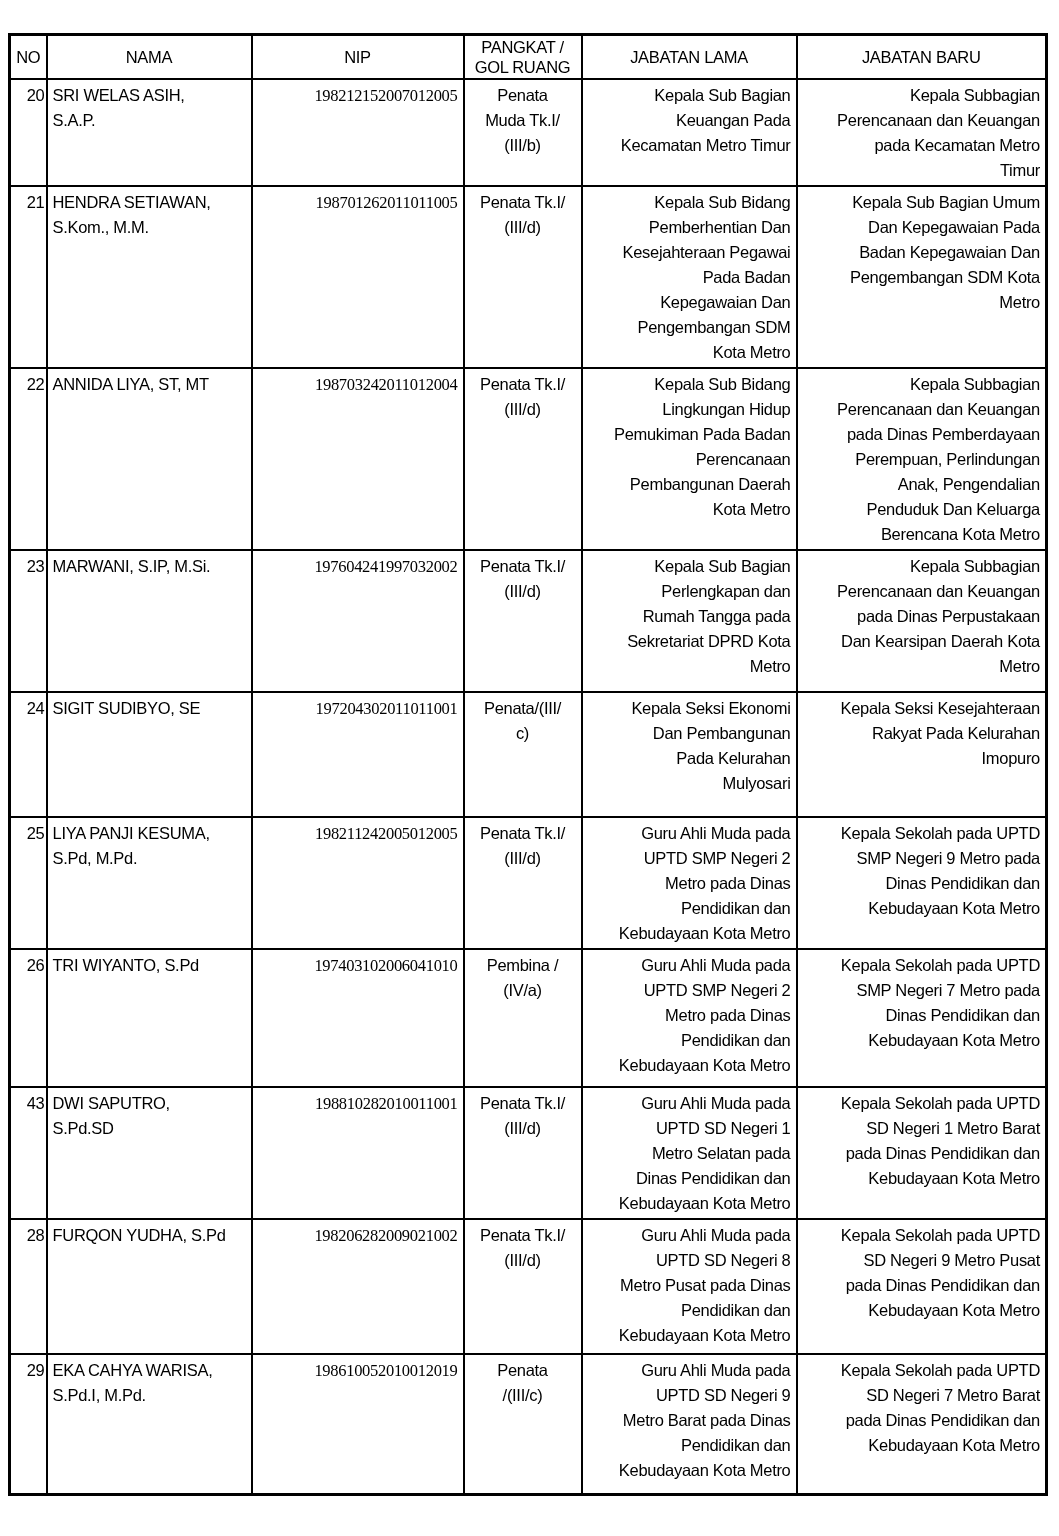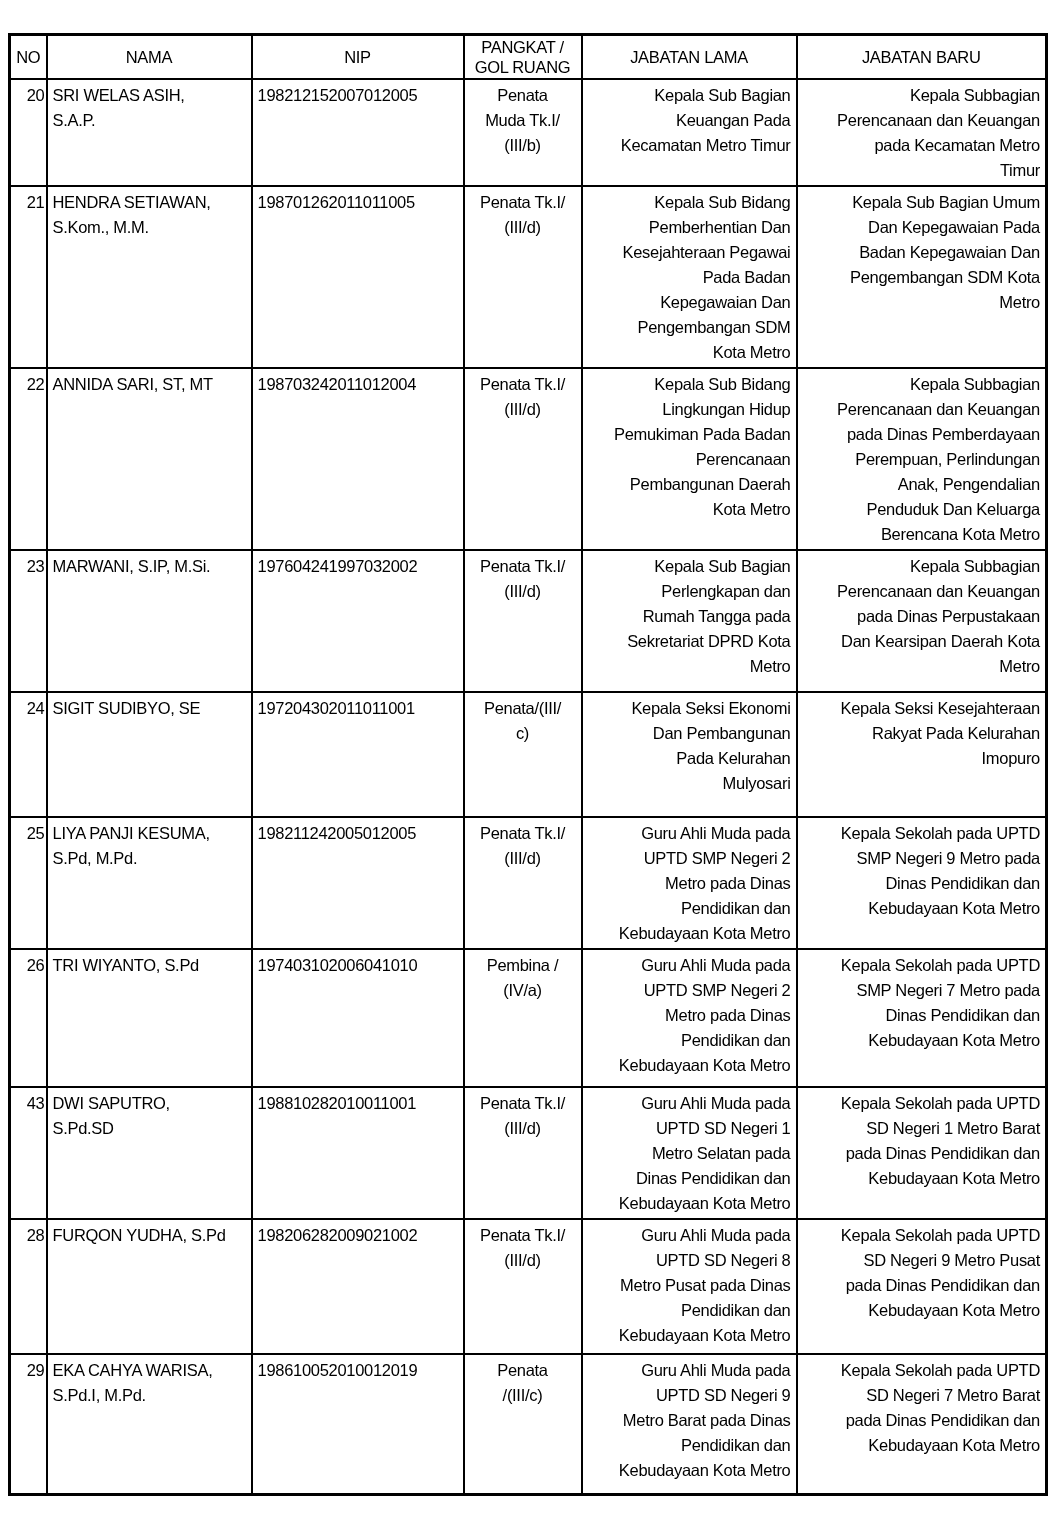--- a/index.html
+++ b/index.html
@@ -46,21 +46,21 @@
   }
   
   tbody td {
     vertical-align: top;
     line-height: 25px;
     padding: 3px 5px 2px 5px;
     white-space: pre-line;
   }
   td.c-no      { text-align: right; padding-left: 1px; padding-right: 1px; }
   td.c-nama    { text-align: left; }
-  td.c-nip     { text-align: left; }
+  td.c-nip     { text-align: right; font-family: Liberation Serif, serif; }
   td.c-pangkat { text-align: center; padding-left: 2px; padding-right: 2px; }
   td.c-lama    { text-align: right; }
   td.c-baru    { text-align: right; }
   
   tbody tr:nth-child(1)  { height: 107px; }
   tbody tr:nth-child(2)  { height: 173px; }
   tbody tr:nth-child(3)  { height: 179px; }
   tbody tr:nth-child(4)  { height: 142px; }
   tbody tr:nth-child(5)  { height: 125px; }
   tbody tr:nth-child(6)  { height: 110px; }
@@ -125,21 +125,21 @@
 Pengembangan SDM
 Kota Metro</td>
         <td class="c-baru">Kepala Sub Bagian Umum
 Dan Kepegawaian Pada
 Badan Kepegawaian Dan
 Pengembangan SDM Kota
 Metro</td>
       </tr>
       <tr>
         <td class="c-no">22</td>
-        <td class="c-nama">ANNIDA SARI, ST, MT</td>
+        <td class="c-nama">ANNIDA LIYA, ST, MT</td>
         <td class="c-nip">198703242011012004</td>
         <td class="c-pangkat">Penata Tk.I/
 (III/d)</td>
         <td class="c-lama">Kepala Sub Bidang
 Lingkungan Hidup
 Pemukiman Pada Badan
 Perencanaan
 Pembangunan Daerah
 Kota Metro</td>
         <td class="c-baru">Kepala Subbagian

